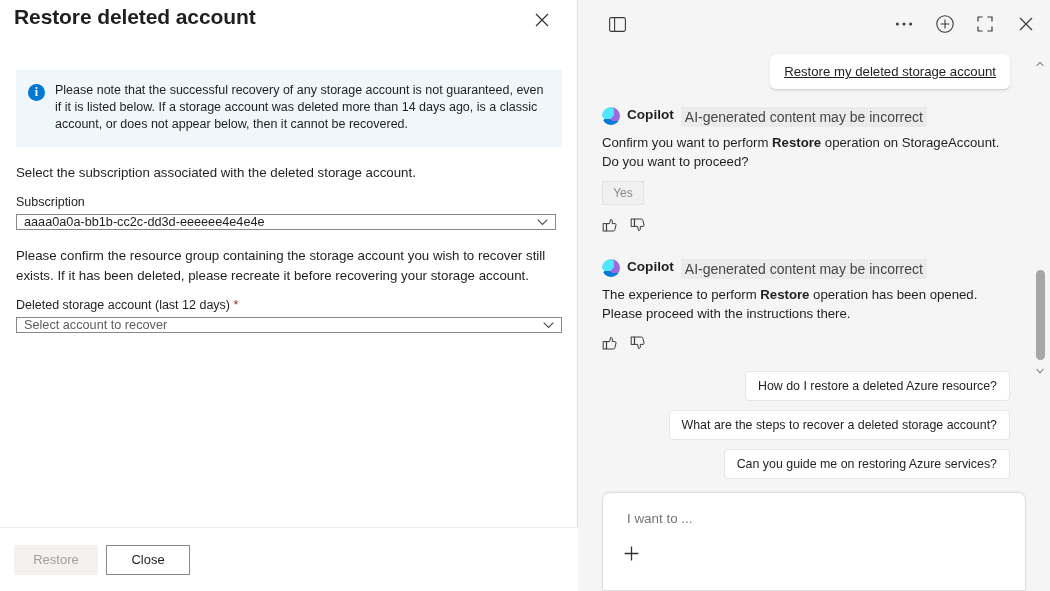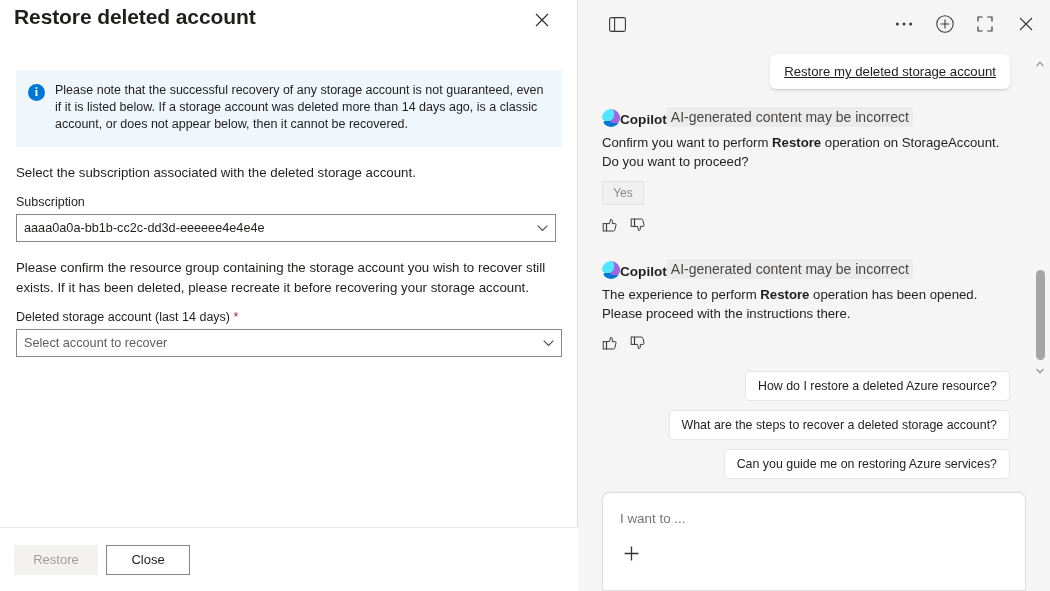--- a/index.html
+++ b/index.html
@@ -92,21 +92,21 @@
   .field-label {
     font-size: 12.5px;
     color: #201f1e;
     margin: 10px 0 5px 0;
     display: block;
   }
   .req-star { color: #a4262c; }
 
   .combo {
     position: relative;
-    height: 28px;
+    height: 16px;
     border: 1px solid #8a8886;
     background: #ffffff;
     display: flex;
     align-items: center;
     font-size: 12.7px;
     padding: 0 28px 0 7px;
     cursor: pointer;
     color: #201f1e;
   }
   .combo.placeholder { color: #605e5c; }
@@ -197,21 +197,22 @@
     font-size: 13.2px;
     color: #201f1e;
     box-shadow: 0 0.3px 0.9px rgba(0,0,0,0.08), 0 1.6px 3.6px rgba(0,0,0,0.08);
     max-width: 330px;
     text-decoration: underline;
   }
 
   .bot-block { margin-bottom: 14px; }
   .bot-head {
     display: flex;
-    align-items: flex-end;
+    align-items: flex-start;
+    gap: 7px;
     margin-bottom: 6px;
   }
   .copilot-logo {
     width: 18px; height: 18px;
     border-radius: 50%;
     background:
       radial-gradient(circle at 30% 30%, #50e6ff 0%, #50e6ff 38%, rgba(0,0,0,0) 39%),
       radial-gradient(circle at 72% 40%, #9c6ade 0%, #9c6ade 42%, rgba(0,0,0,0) 43%),
       radial-gradient(circle at 50% 78%, #0078d4 0%, #0078d4 45%, rgba(0,0,0,0) 46%),
       #ffffff;
@@ -306,21 +307,21 @@
     position: absolute;
     left: 24px; top: 492px;
     width: 424px; height: 99px;
     background: #ffffff;
     border: 1px solid #e1dfdd;
     border-radius: 8px 8px 0 0;
     box-shadow: 0 -1px 2px rgba(0,0,0,0.04);
   }
   #composer-input {
     position: absolute;
-    left: 15px; top: 17px;
+    left: 22px; top: 17px;
     width: 380px;
     border: none;
     outline: none;
     font-size: 13.4px;
     color: #605e5c;
     font-family: "Liberation Sans", sans-serif;
     background: transparent;
   }
   #composer-add {
     position: absolute;
@@ -362,21 +363,21 @@
         <span class="chev">
           <svg width="11" height="7" viewBox="0 0 11 7" aria-hidden="true">
               <path d="M0.7 0.7 L5.5 5.5 L10.3 0.7" stroke="#4a4948" stroke-width="1.1" fill="none"></path>
             </svg>
         </span>
       </div>
 
       <p class="body-text" style="margin-top:16px;">Please confirm the resource group containing the storage account you wish to recover still exists. If it has been deleted, please recreate it before recovering your storage account.</p>
 
       <label class="field-label">
-        <span>Deleted storage account (last 14 days)</span>
+        <span>Deleted storage account (last 12 days)</span>
         <span class="req-star">*</span>
       </label>
       <div class="combo placeholder" id="deleted-account-combo">
         <span>Select account to recover</span>
         <span class="chev">
           <svg width="11" height="7" viewBox="0 0 11 7" aria-hidden="true">
               <path d="M0.7 0.7 L5.5 5.5 L10.3 0.7" stroke="#4a4948" stroke-width="1.1" fill="none"></path>
             </svg>
         </span>
       </div>

